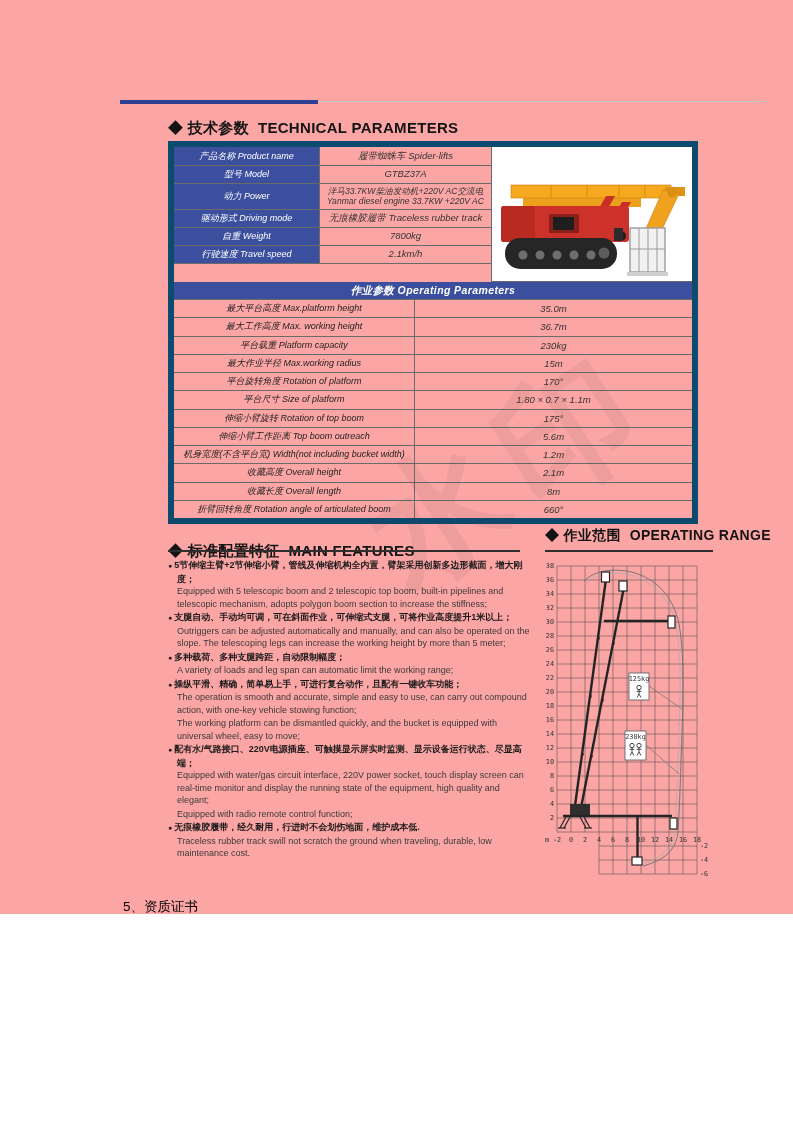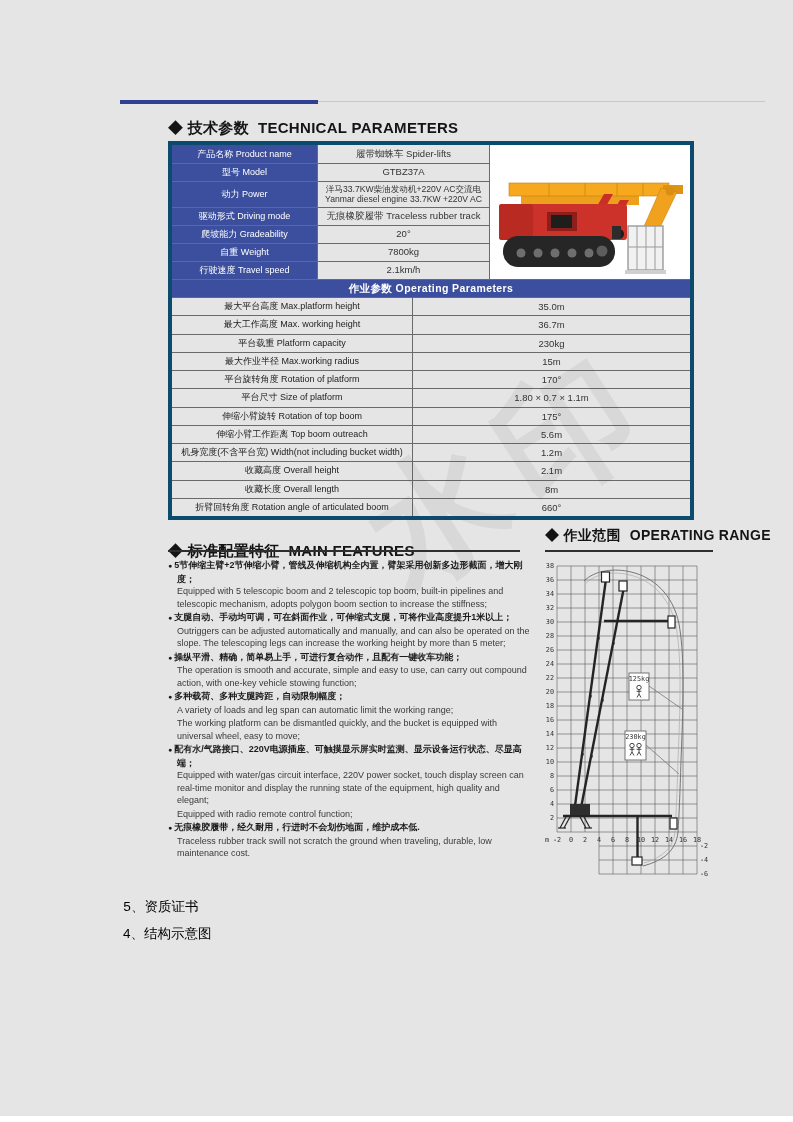--- a/index.html
+++ b/index.html
@@ -1,30 +1,30 @@
 <!DOCTYPE html>
 <html><head>
 <meta charset="utf-8">
 <style>
   html,body{margin:0;padding:0;background:#ffffff;}
   body{font-family:"Liberation Sans", sans-serif; -webkit-font-smoothing:antialiased;}
-  #page{position:relative;width:793px;height:1116px;background:#e5e5e5;overflow:hidden;}
+  #page{position:relative;width:793px;height:914px;background:#fca5a5;overflow:hidden;}
 
   
   .top-rule{position:absolute;left:120px;top:100px;width:645px;height:4px;}
   .top-rule .blue{position:absolute;left:0;top:0;width:198px;height:3.5px;background:#2f3f92;}
   .top-rule .gray{position:absolute;left:198px;top:1px;width:447px;height:1px;background:#c8c8c8;}
 
   
   .sec-head{position:absolute;font-weight:bold;color:#141414;font-size:15px;letter-spacing:.3px;white-space:nowrap;}
   .sec-head .en{margin-left:9px;}
   .rule-dark{position:absolute;height:2px;background:#2e2e2e;}
 
   
-  #spec-block{position:absolute;left:168px;top:141px;width:518px;border:4px solid #0c4a6e;font-size:9.5px;}
+  #spec-block{position:absolute;left:168px;top:141px;width:518px;border:6px solid #0c4a6e;font-size:9.5px;font-style:italic;}
   .tech-wrap{display:flex;}
   .tech-rows{width:317px;}
   .tech-row{display:flex;border-bottom:1px solid #6a6a6a;box-sizing:border-box;}
   .tech-row .lab{width:145px;background:#3b4f9e;color:#fff;display:flex;align-items:center;justify-content:center;text-align:center;border-right:1px solid #6a6a6a;font-size:9px;}
   .tech-row .val{flex:1;display:flex;flex-direction:column;align-items:center;justify-content:center;color:#333;text-align:center;}
   .tech-row .val .l2{font-size:8.6px;line-height:9.5px;}
   .tech-row .val .l1{line-height:10.5px;}
   .img-cell{flex:1;border-left:1px solid #6a6a6a;border-bottom:1px solid #6a6a6a;background:#fff;display:flex;align-items:center;justify-content:center;box-sizing:border-box;}
   .band{height:18px;background:#3b4f9e;color:#fff;font-weight:bold;font-size:10.5px;display:flex;align-items:center;justify-content:center;border-bottom:1px solid #6a6a6a;box-sizing:border-box;letter-spacing:.4px;}
   #op-rows{height:218px;display:flex;flex-direction:column;}
@@ -86,26 +86,20 @@
             <span class="l2">Yanmar diesel engine  33.7KW +220V AC</span>
           </div>
         </div>
         <div class="tech-row" style="height:18px;">
           <div class="lab">驱动形式 Driving mode</div>
           <div class="val">
               <span class="l1">无痕橡胶履带 Traceless rubber track</span>
             </div>
         </div>
         <div class="tech-row" style="height:18px;">
-          <div class="lab">爬坡能力 Gradeability</div>
-          <div class="val">
-              <span class="l1">20°</span>
-            </div>
-        </div>
-        <div class="tech-row" style="height:18px;">
           <div class="lab">自重 Weight</div>
           <div class="val">
               <span class="l1">7800kg</span>
             </div>
         </div>
         <div class="tech-row" style="height:18px;">
           <div class="lab">行驶速度 Travel speed</div>
           <div class="val">
               <span class="l1">2.1km/h</span>
             </div>
@@ -216,26 +210,26 @@
   <ul id="features-list">
     <li>
         <div class="zh">5节伸缩主臂+2节伸缩小臂，管线及伸缩机构全内置，臂架采用创新多边形截面，增大刚度；</div>
         <div class="en">Equipped with 5 telescopic boom and 2 telescopic top boom, built-in pipelines and telescopic mechanism, adopts polygon boom section to increase the stiffness;</div>
       </li>
     <li>
         <div class="zh">支腿自动、手动均可调，可在斜面作业，可伸缩式支腿，可将作业高度提升1米以上；</div>
         <div class="en">Outriggers can be adjusted automatically and manually, and can also be operated on the slope. The telescoping legs can increase the working height by more than 5 meter;</div>
       </li>
     <li>
+        <div class="zh">多种载荷、多种支腿跨距，自动限制幅度；</div>
+        <div class="en">A variety of loads and leg span can   automatic limit the working range;</div>
+      </li>
+    <li>
         <div class="zh">操纵平滑、精确，简单易上手，可进行复合动作，且配有一键收车功能；</div>
         <div class="en">The operation is smooth and accurate, simple and easy to use, can carry out compound action, with one-key vehicle stowing function;</div>
-      </li>
-    <li>
-        <div class="zh">多种载荷、多种支腿跨距，自动限制幅度；</div>
-        <div class="en">A variety of loads and leg span can   automatic limit the working range;</div>
       </li>
     <li>
         <div class="en">The working platform can be dismantled quickly, and the bucket is equipped with universal wheel, easy to move;</div>
       </li>
     <li>
         <div class="zh">配有水/气路接口、220V电源插座、可触摸显示屏实时监测、显示设备运行状态、尽显高端；</div>
         <div class="en">Equipped with water/gas circuit interface, 220V power socket, touch display screen can real-time monitor and display the running state of the equipment, high quality and elegant;</div>
       </li>
     <li>
         <div class="en">Equipped with radio remote control function;</div>
@@ -386,17 +380,17 @@
           <line x1="102" y1="192" x2="100" y2="195.5"></line>
           <line x1="102" y1="192" x2="104" y2="195.5"></line>
         </g>
       </g>
 
       <text x="8" y="281.5">m</text>
     </svg>
   </div>
 
   <div class="footer-item" style="top:925px;">4、结构示意图</div>
-  <div class="footer-item" style="top:898px;font-family:Liberation Mono, monospace;">5、资质证书</div>
+  <div class="footer-item" style="top:898px;">5、资质证书</div>
 
   <div id="watermark">水印</div>
 
 </div>
 
 </body></html>

